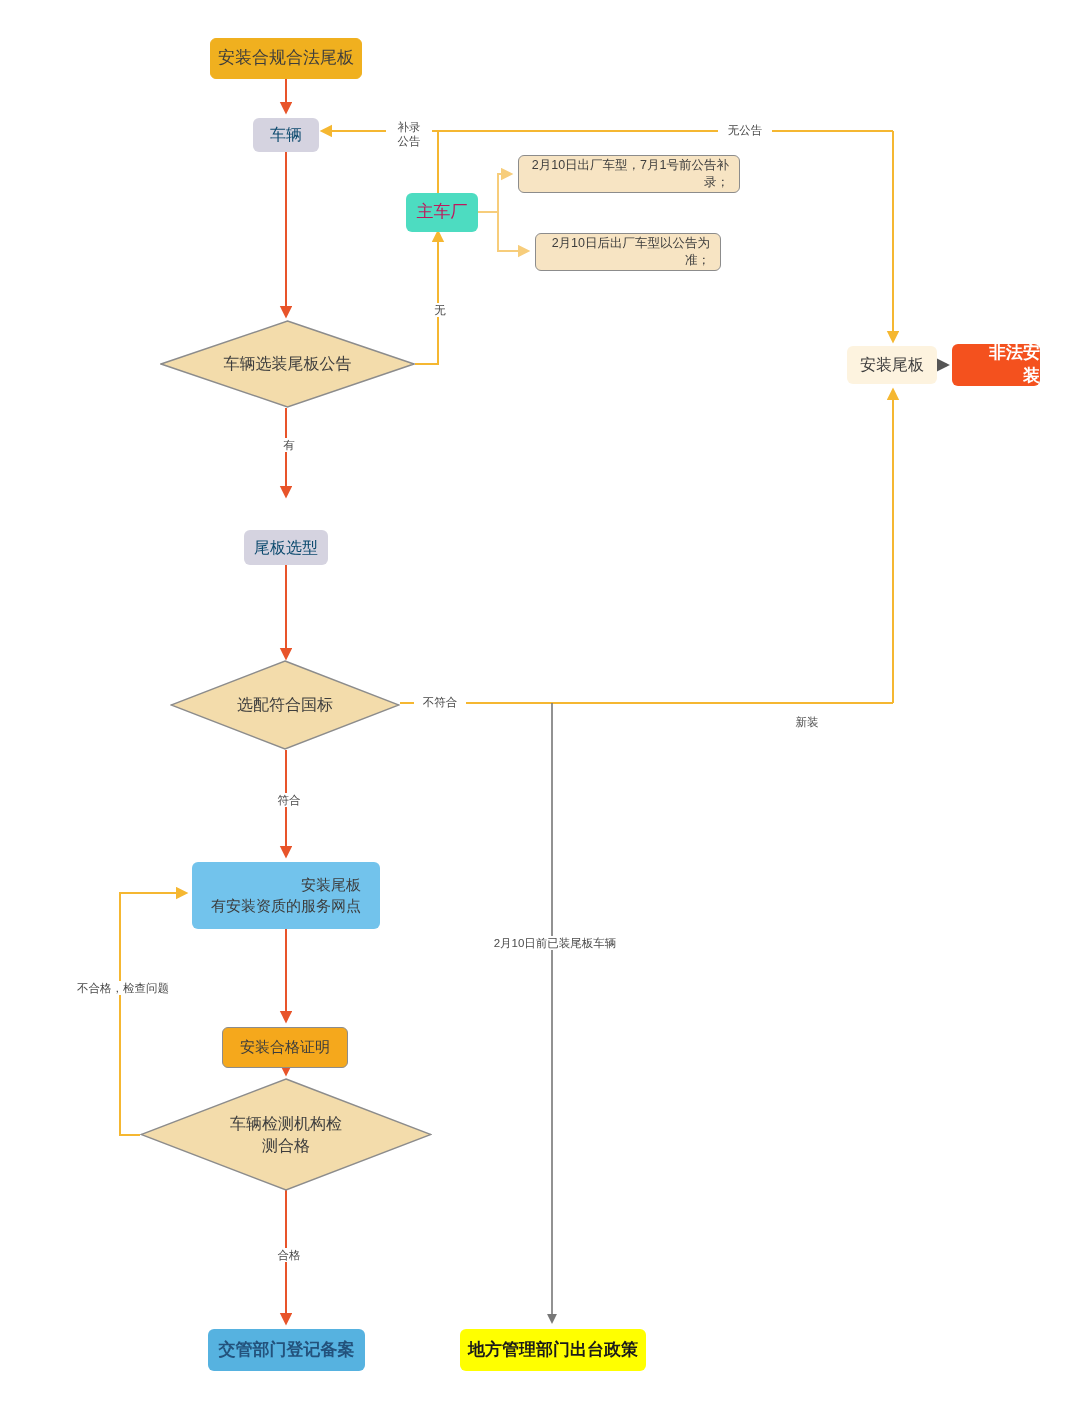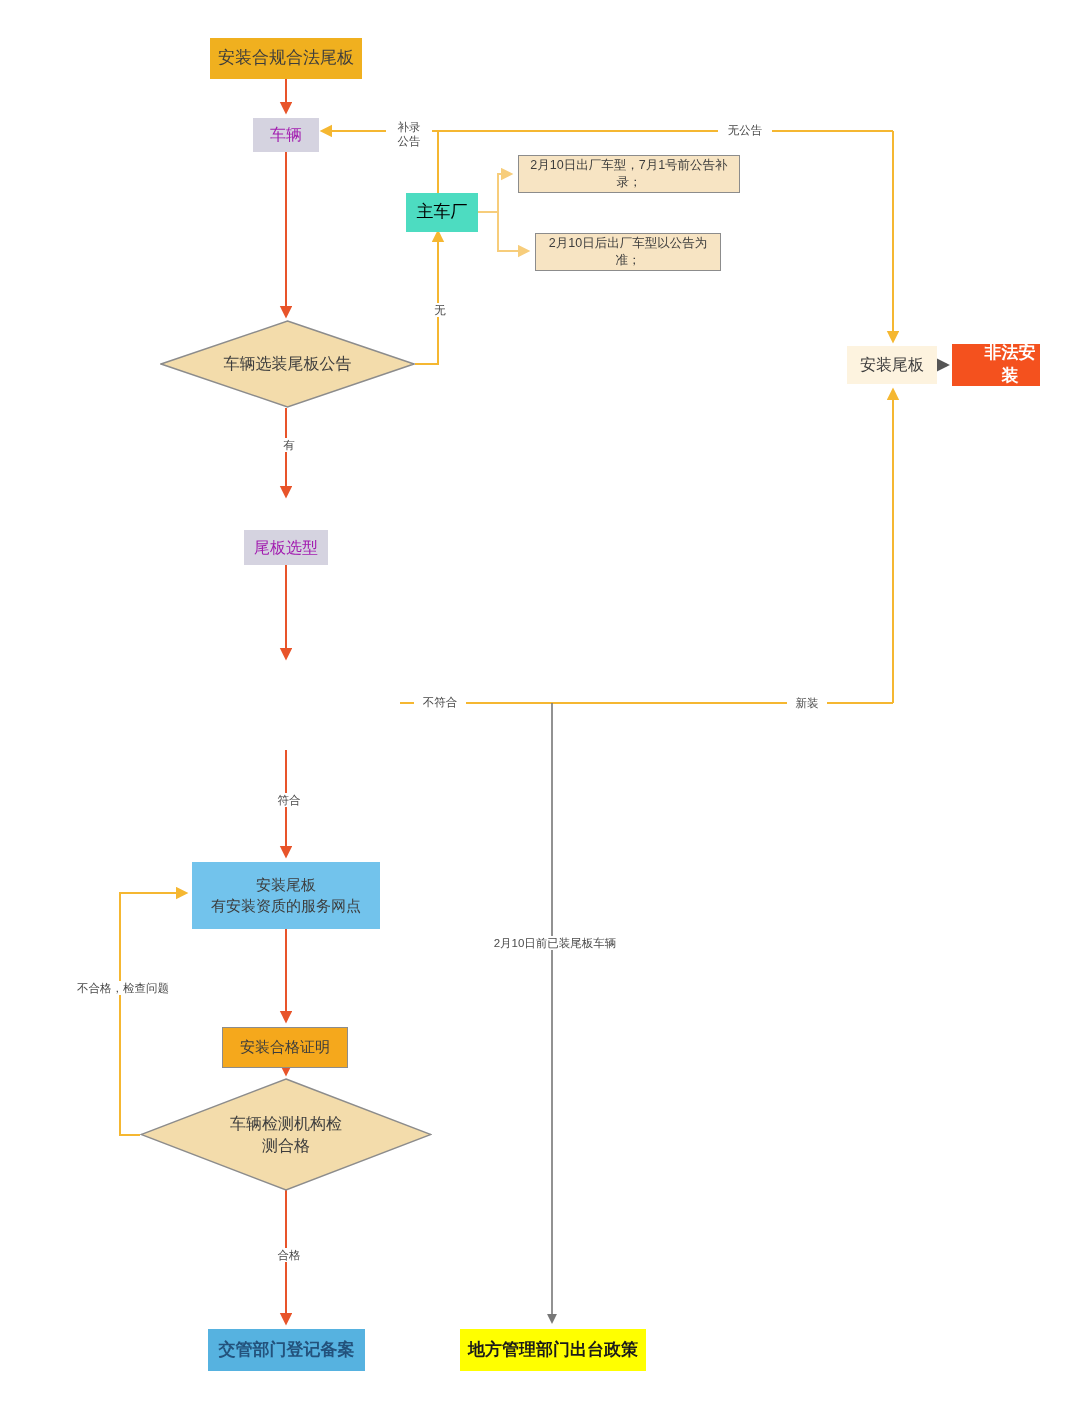--- a/index.html
+++ b/index.html
@@ -25,39 +25,40 @@
     width: 1080px;
     height: 1409px;
     pointer-events: none;
   }
   .node {
     position: absolute;
     box-sizing: border-box;
     display: flex;
     align-items: center;
     justify-content: center;
-    text-align: center;
+    text-align: right;
     line-height: 1.35;
     white-space: pre-line;
+    border-radius: 6px;
   }
   
   .n-title {
     background: #f0b01f;
     color: #3d3d3d;
     font-size: 17px;
     border: 1px solid #f0b01f;
   }
   .n-lav {
     background: #d5d3e0;
-    color: #a21caf;
+    color: #0c4a6e;
     font-size: 16px;
   }
   .n-teal {
     background: #4ddcc1;
-    color: #000000;
+    color: #be185d;
     font-size: 17px;
   }
   .n-note {
     background: #f7e4c3;
     border: 1px solid #8c8c8c;
     color: #3d3d3d;
     font-size: 12.5px;
     padding: 12px 10px;
     justify-content: flex-start;
   }
@@ -202,20 +203,26 @@
 
   <div class="diamond" style="left:160px; top:320px; width:255px; height:88px;">
     <svg width="255" height="88" viewBox="0 0 255 88">
       <polygon points="127.5,1 254,44 127.5,87 1,44" fill="#f3dcab" stroke="#8c8c8c" stroke-width="1.4"></polygon>
     </svg>
     <div class="dlabel">车辆选装尾板公告</div>
   </div>
 
   <div class="node n-lav" style="left:244px; top:498px; width:84px; height:35px;margin-top:32px;">尾板选型</div>
 
+  <div class="diamond" style="left:170px; top:660px; width:230px; height:90px;">
+    <svg width="230" height="90" viewBox="0 0 230 90">
+      <polygon points="115,1 229,45 115,89 1,45" fill="#f3dcab" stroke="#8c8c8c" stroke-width="1.4"></polygon>
+    </svg>
+    <div class="dlabel">选配符合国标</div>
+  </div>
 
   <div class="node n-cream" style="left:847px; top:346px; width:90px; height:38px;">安装尾板</div>
 
   <div class="node n-red" style="left:952px; top:344px; width:88px; height:42px;">非法安装</div>
 
   <div class="node n-blue" style="left:192px; top:862px; width:188px; height:67px;">安装尾板
 有安装资质的服务网点</div>
 
   <div class="node n-amber" style="left:222px; top:1027px; width:126px; height:41px;">安装合格证明</div>
 
@@ -235,21 +242,21 @@
 公告</div>
 
   <div class="elabel" style="left:718px; top:123px; width:48px;">无公告</div>
 
   <div class="elabel" style="left:426px; top:303px; width:22px;">无</div>
 
   <div class="elabel" style="left:275px; top:438px; width:22px;">有</div>
 
   <div class="elabel" style="left:414px; top:695px; width:46px;">不符合</div>
 
-  <div class="elabel" style="left:787px; top:696px; width:34px;">新装</div>
+  <div class="elabel" style="left:787px; top:715px; width:34px;">新装</div>
 
   <div class="elabel" style="left:265px; top:793px; width:42px;">符合</div>
 
   <div class="elabel" style="left:64px; top:981px; width:112px;">不合格，检查问题</div>
 
   <div class="elabel" style="left:264px; top:1248px; width:44px;">合格</div>
 
   <div class="elabel" style="left:478px; top:936px; width:148px;">2月10日前已装尾板车辆</div>
 
 </div>

